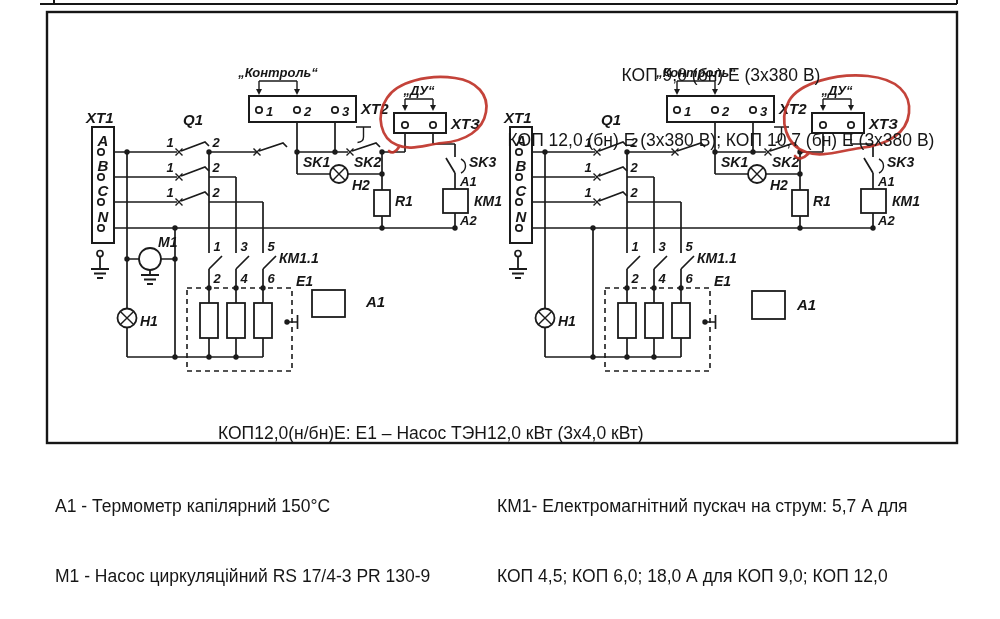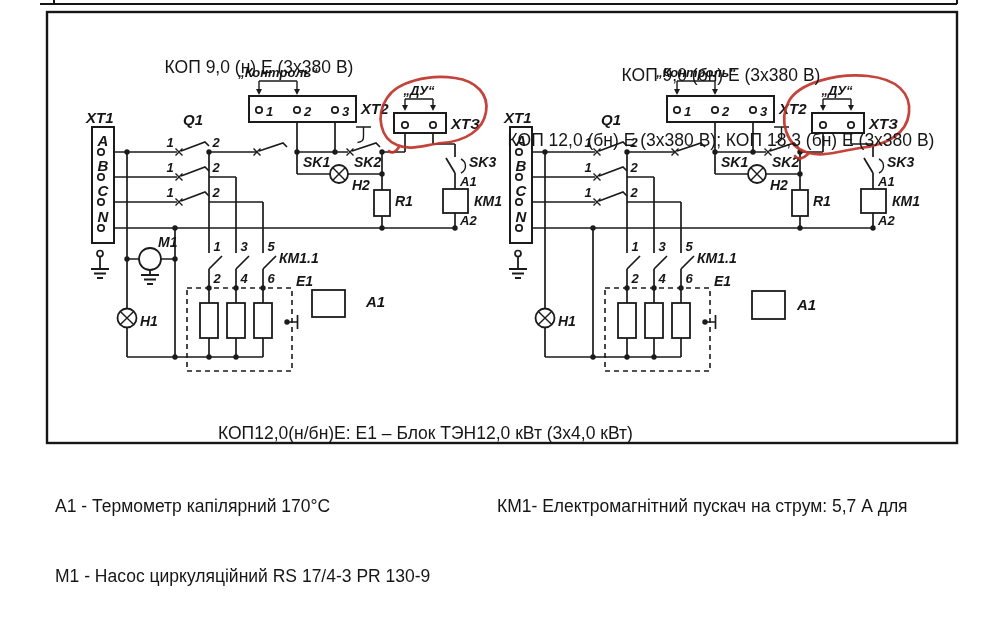--- a/index.html
+++ b/index.html
@@ -211,40 +211,40 @@
     <g>
       <rect class="box2" x="752" y="291" width="33" height="28"></rect>
       <text class="lb lg" x="797" y="310">А1</text>
     </g>
 
     <path class="red" d="M397 145 C381 139 375 116 387 98 C397 82 428 74 455 78 C477 81 489 95 486 112 C483 130 466 141 442 143 C424 145 410 151 397 145 M399 147 C396 152 392 154 389 151"></path>
     <path class="red" d="M806 152 C787 146 778 121 789 101 C799 83 836 73 868 76 C897 79 911 93 909 113 C907 133 888 145 860 148 C839 151 821 158 806 152 M808 154 C803 159 798 160 795 156"></path>
   </svg>
 
   <div class="title title-left">
-    <div>КОП 9,0 (н) Е (3х380 В)</div>
   </div>
   <div class="title title-right">
     <div>КОП 9,0 (бн) Е (3х380 В)</div>
-    <div>КОП 12,0 (бн) Е (3х380 В); КОП 18,3 (бн) Е (3х380 В)</div>
+    <div>КОП 12,0 (бн) Е (3х380 В); КОП 10,7 (бн) Е (3х380 В)</div>
   </div>
 
   <div class="specs">
-    <div>КОП12,0(н/бн)Е: Е1 – Блок ТЭН12,0 кВт (3х4,0 кВт)</div>
+    <div>КОП12,0(н/бн)Е: Е1 – Насос ТЭН12,0 кВт (3х4,0 кВт)</div>
   </div>
 
   <div class="legend legend-left">
-    <div>А1 - Термометр капілярний 170°С</div>
+    <div>А1 - Термометр капілярний 150°С</div>
     <div>М1 - Насос циркуляційний RS 17/4-3 PR 130-9</div>
     
     
     
     
   </div>
   <div class="legend legend-right">
     <div>КМ1- Електромагнітний пускач на струм: 5,7 А для</div>
+    <div>КОП 4,5; КОП 6,0; 18,0 А для КОП 9,0; КОП 12,0</div>
     
     
     
     
   </div>
 
 </div>
 
 </body></html>

